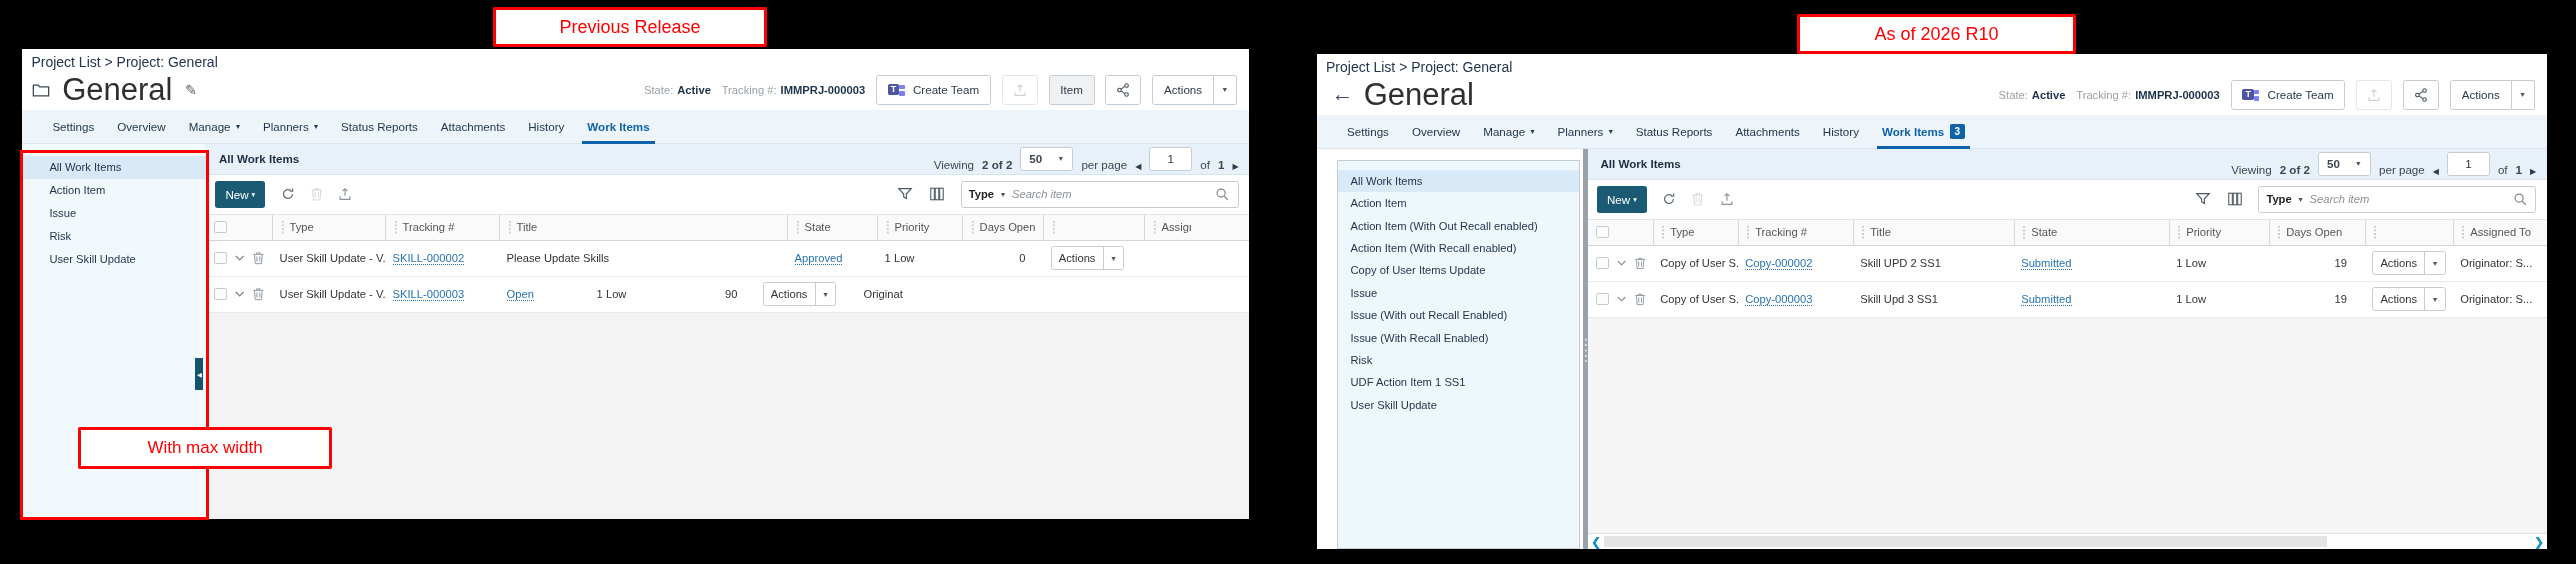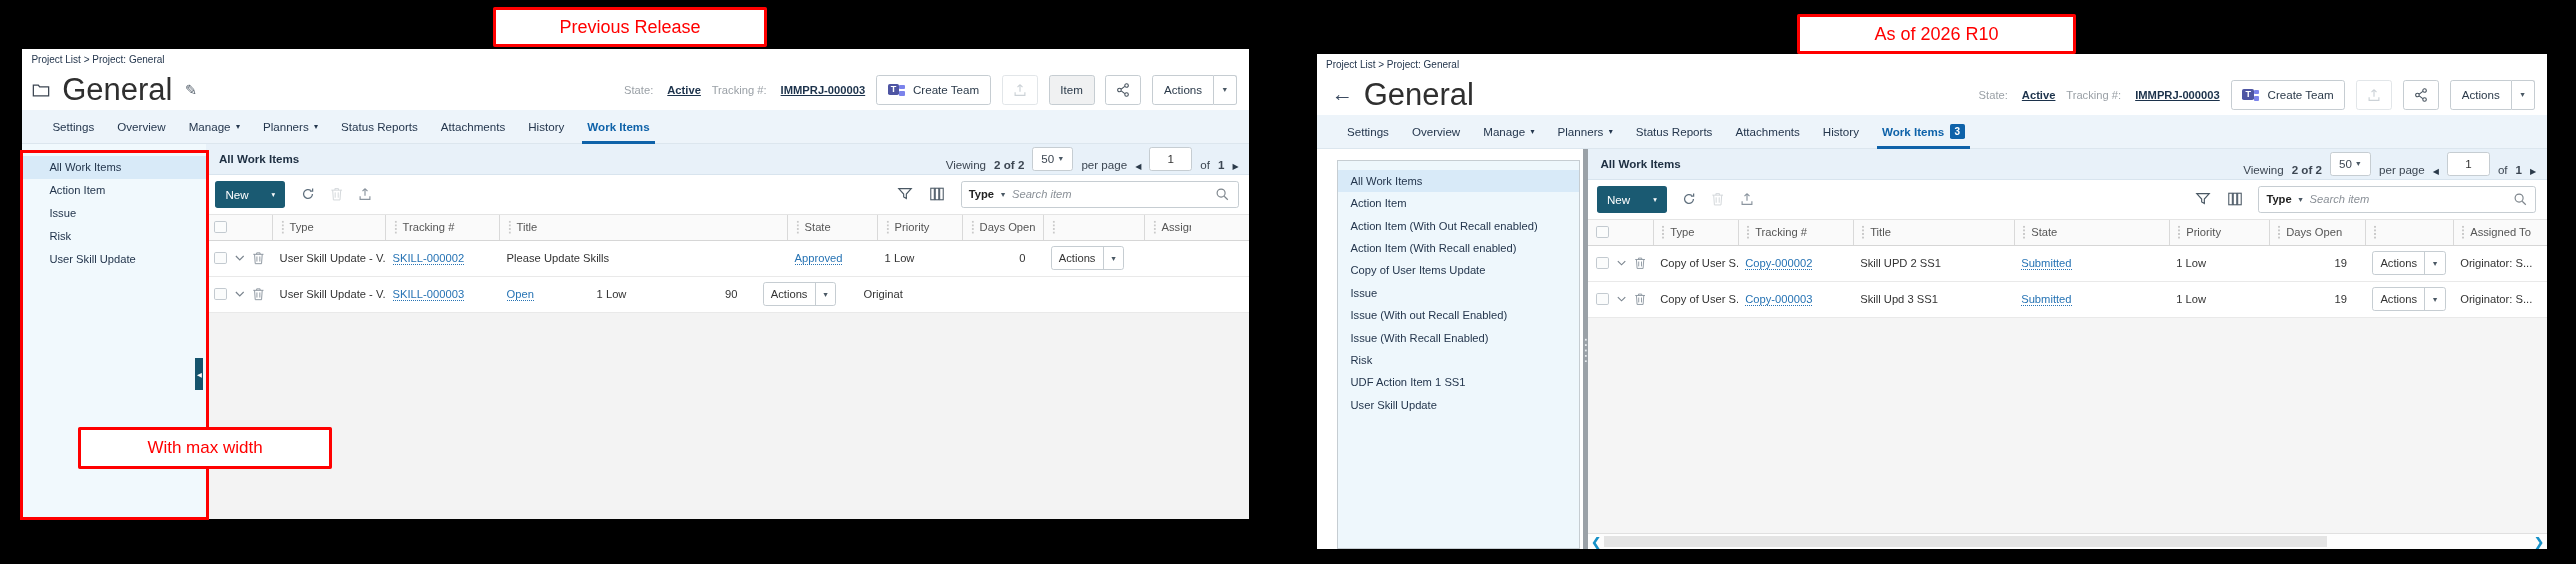--- a/index.html
+++ b/index.html
@@ -14,29 +14,29 @@
                      border:3.6px solid #f00; z-index:70; pointer-events:none; }
   .note-box { position:absolute; left:78px; top:427px; width:254px; height:42px; background:#fff;
               border:3.6px solid #f00; color:#f00; font-size:17px; display:flex; align-items:center;
               justify-content:center; z-index:80; border-radius:1.8px; }
 
   
   .panel { position:absolute; background:#fff; color:#26394e; font-size:11.6px; overflow:hidden; }
   .p-left  { left:22.4px;  top:49px; width:1227px; height:470px; }
   .p-right { left:1317px; top:54px; width:1230px; height:495px; }
 
-  .crumb { padding:5.4px 0 0 9px; height:20px; font-size:10px; color:#24364d; white-space:nowrap; }
+  .crumb { padding:5.4px 0 0 9px; height:20px; font-size:14px; color:#24364d; white-space:nowrap; }
   .titlebar { height:41px; display:flex; align-items:center; padding:0 12.5px 0 9px; }
   .page-title { font-size:31px; color:#2f2f2f; font-weight:400; margin:0 5.4px 0 10.8px; white-space:nowrap; }
   .back-arrow { font-size:21.5px; color:#3c4b61; margin-left:5.4px; cursor:pointer; }
   .pencil { font-size:14.3px; color:#55606c; margin-left:7.2px; cursor:pointer; }
   .hdr-right { margin-left:auto; display:flex; align-items:center; gap:10.8px; white-space:nowrap; }
   .meta { font-size:11.2px; }
   .meta-label { color:#9aa0a6; }
-  .meta-value { color:#1c324b; font-weight:700; margin-left:14px;text-decoration:underline; }
+  .meta-value { color:#1c324b; font-weight:700; margin-left:4px; }
   .btn { border:0.9px solid #c6cdd2; background:#fff; border-radius:2.7px; height:30px; display:inline-flex;
          align-items:center; padding:0 10.8px; font-size:11.6px; color:#2b3a4a; cursor:pointer; }
   .btn-gray { background:#f0f1f2; }
   .icon-btn { width:36px; justify-content:center; padding:0; }
   .icon-btn.disabled { border-color:#e2e6e9; cursor:default; }
   .split { display:inline-flex; }
   .split .btn-main { border-radius:2.7px 0 0 2.7px; }
   .split .btn-caret { border:0.9px solid #c6cdd2; border-left:none; border-radius:0 2.7px 2.7px 0; width:23px;
                       display:inline-flex; align-items:center; justify-content:center; font-size:7.2px; color:#4a5864;
                       background:#fff; cursor:pointer; }
@@ -80,29 +80,29 @@
   .divider-dots { position:absolute; left:0.9px; top:50%; margin-top:-12.5px; width:3.6px; height:25px;
                   background-image:radial-gradient(circle,#e8ebee 0.9px,transparent 1.1px); background-size:3.6px 5.4px; }
 
   
   .main { flex:1; display:flex; flex-direction:column; background:#fff; position:relative; min-width:0; }
   .list-header { height:30.5px; background:#e8f1f9; border-bottom:0.9px solid #d8e4ee; display:flex;
                  align-items:center; padding:0 10.8px 0 12.5px; flex:none; }
   .list-title { font-weight:700; font-size:11.6px; color:#1d2e41; }
   .paging { margin-left:auto; display:flex; align-items:flex-end; gap:8px; font-size:11.6px; color:#3c4652; }
   .select-box { border:0.9px solid #c6cdd2; background:#fff; border-radius:2.7px; height:24px; padding:0 8px;
-                display:inline-flex; align-items:center; gap:3px; cursor:pointer; }
+                display:inline-flex; align-items:center; gap:15px; cursor:pointer;font-weight:bold; }
   .select-box .sel-caret { font-size:7.2px; color:#4a5864; }
   .pg-arrow { font-size:8px; color:#2b3a4a; cursor:pointer; }
   .page-input { width:43px; height:24px; border:0.9px solid #c6cdd2; border-radius:2.7px; text-align:center;
                 font-size:11.6px; color:#333; font-family:"Liberation Sans",sans-serif; }
 
   .toolbar { height:39px; display:flex; align-items:center; padding:0 10.8px 0 9px; gap:14.3px; flex:none; }
   .btn-new { background:#1a5a72; color:#fff; border:none; border-radius:2.7px; height:27px; padding:0 10px;
-             display:inline-flex; align-items:center; gap:23px; font-size:11.6px; cursor:pointer; }
+             display:inline-flex; align-items:center; gap:3px; font-size:11.6px; cursor:pointer; }
   .btn-new .sel-caret { font-size:7.2px; color:#fff; }
   .tool-ico { display:inline-flex; align-items:center; cursor:pointer; }
   .tool-right { margin-left:auto; display:flex; align-items:center; gap:14.3px; }
   .search-box { width:278px; height:27px; border:0.9px solid #c6cdd2; border-radius:2.7px; display:flex;
                 align-items:center; padding:0 7.2px; gap:5.4px; background:#fff; }
   .search-type { font-weight:700; font-size:11.2px; color:#222; }
   .search-input { flex:1; border:none; outline:none; font-size:11.2px; font-style:italic; color:#555;
                   font-family:"Liberation Sans",sans-serif; min-width:0; }
   .search-input::placeholder { color:#8a9097; font-style:italic; }
 

